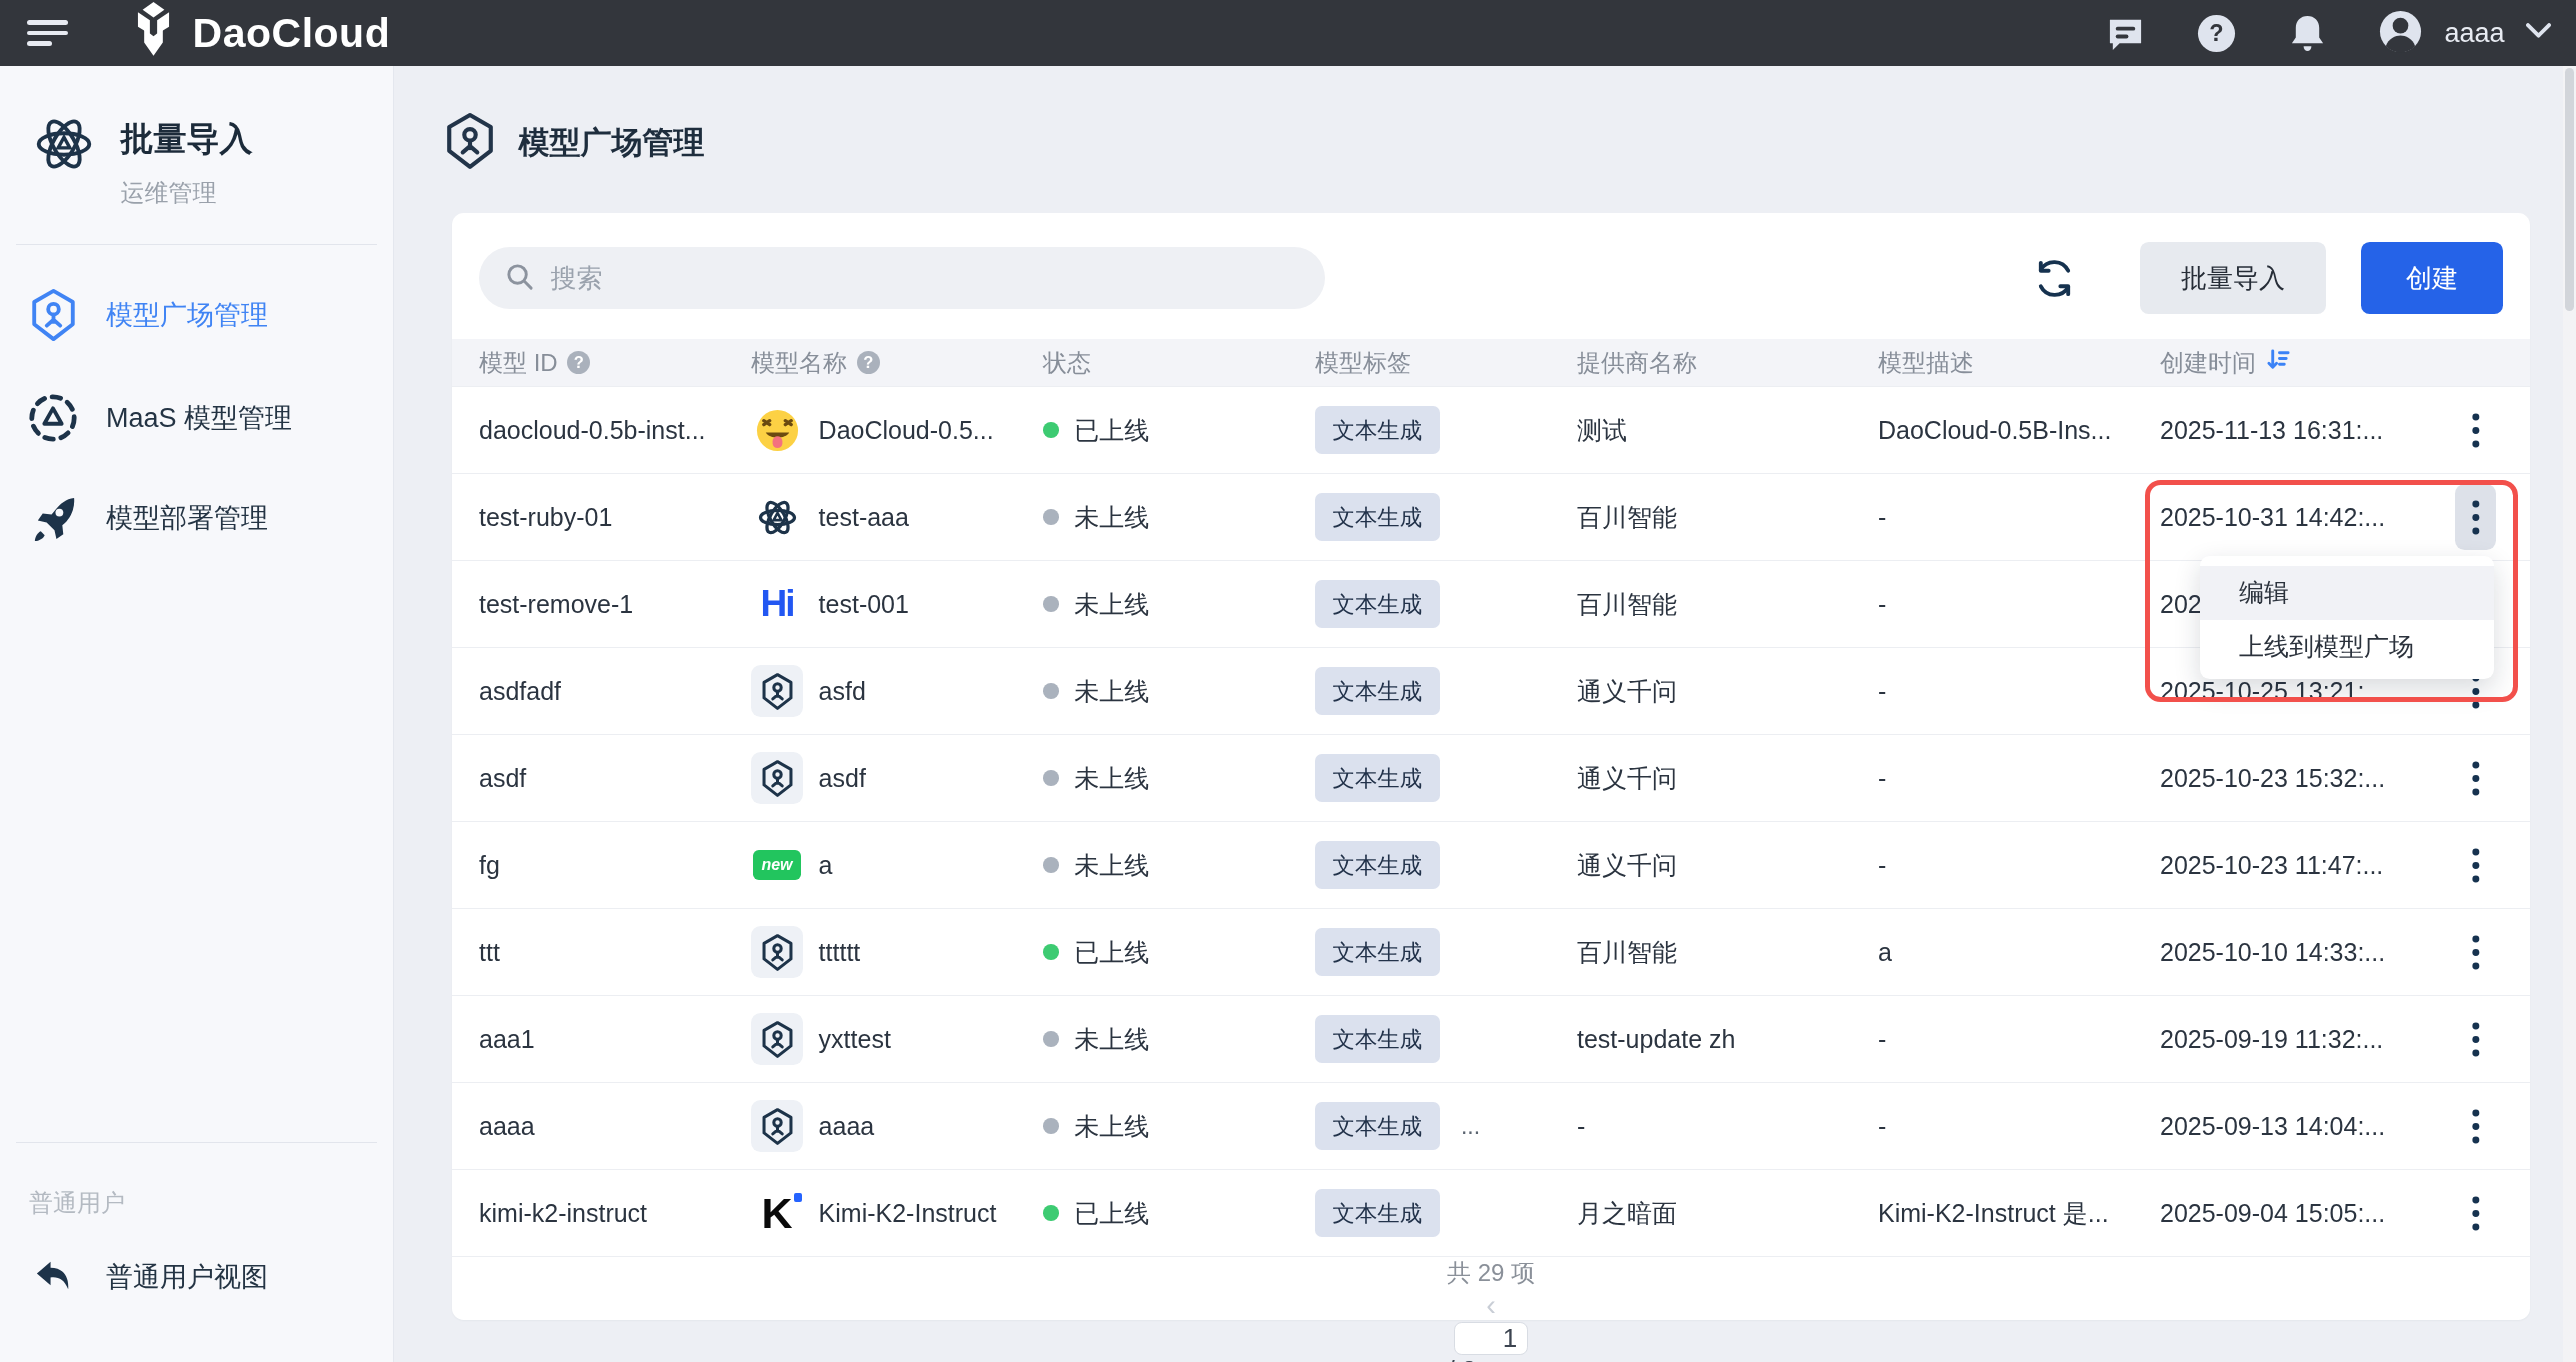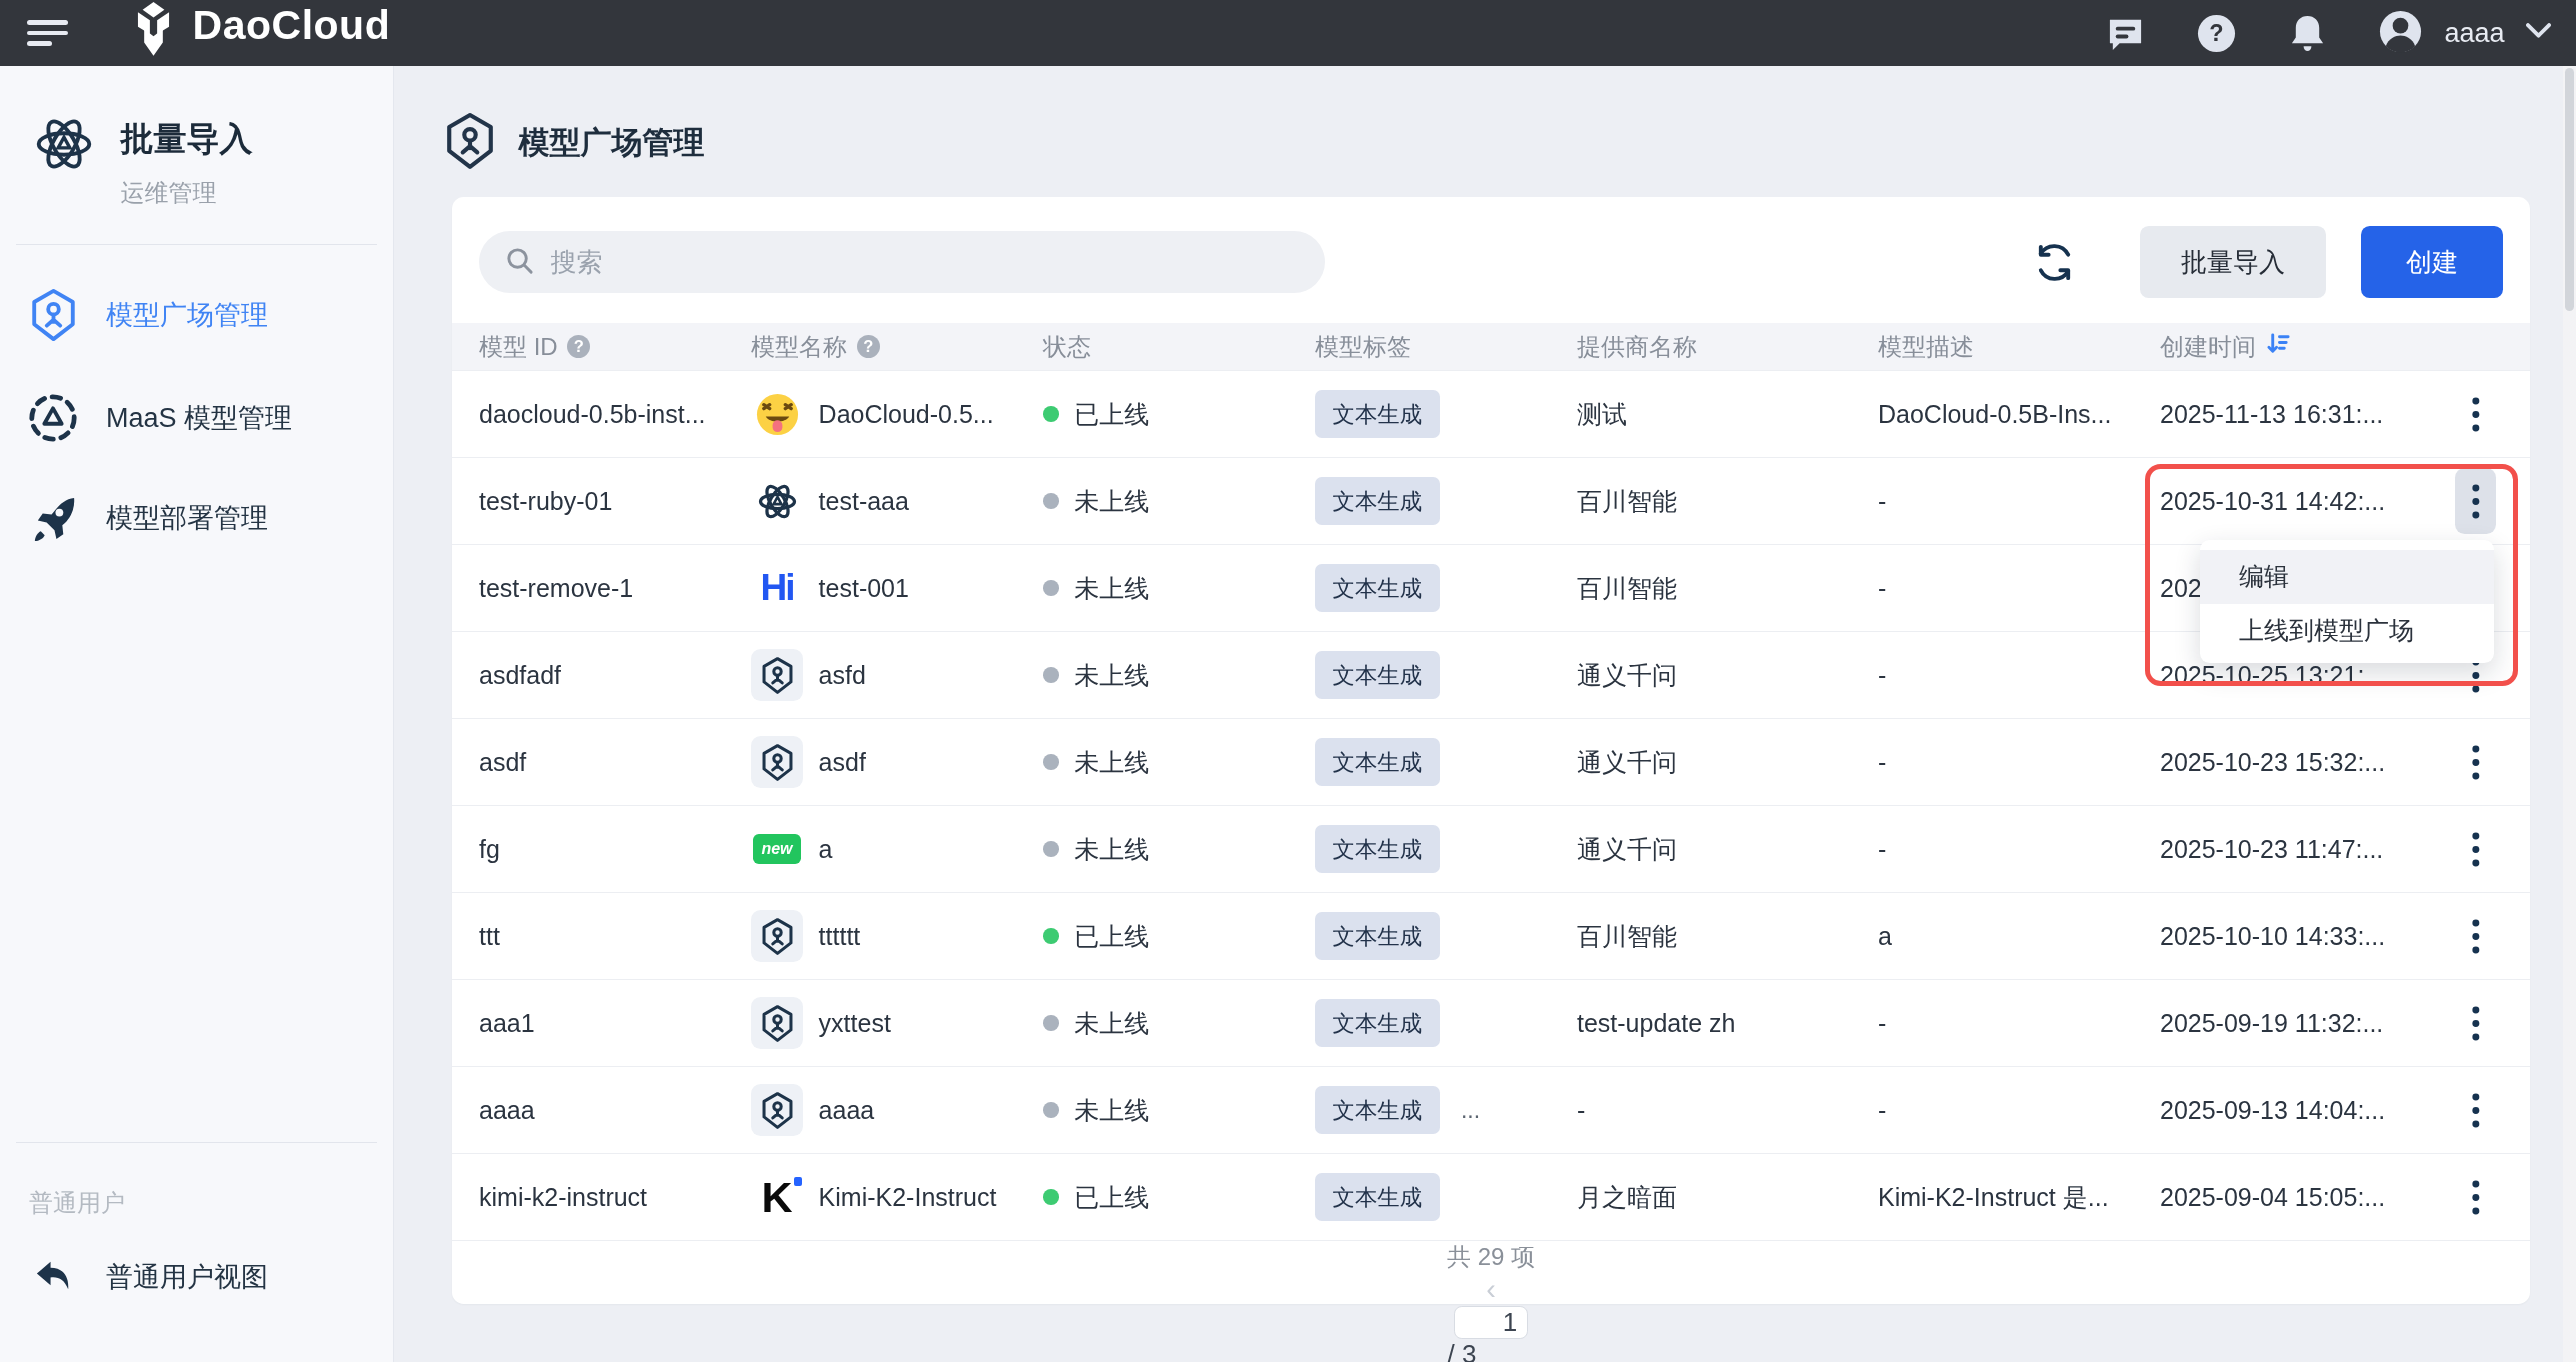--- a/index.html
+++ b/index.html
@@ -4,21 +4,21 @@
 <style>
   * { margin:0; padding:0; box-sizing:border-box; }
   html,body { width:2576px; height:1363px; overflow:hidden;
     font-family:"Liberation Sans","DejaVu Sans",sans-serif; background:#edeff4; }
 
   
   .topbar { height:66px; background:#33363c; display:flex; align-items:center; padding:0 25px; }
   .hamburger { width:45px; height:33px; display:flex; flex-direction:column; justify-content:space-between; background:none; border:none; cursor:pointer; padding:3.9px 1.9px; }
   .hamburger span { height:4.9px; border-radius:2.9px; background:#e8ebf2; }
   .hamburger span:nth-child(3){ width:60%; }
-  .brand { display:flex; align-items:flex-start; gap:13.6px; margin-left:58px; }
+  .brand { display:flex; align-items:center; gap:13.6px; margin-left:58px; }
   .brand-text { color:#fff; font-size:41px; font-weight:bold; letter-spacing:0.5px; }
   .tb-spacer { flex:1; }
   .tb-icons { display:flex; align-items:center; gap:51px; }
   .tb-icon { background:none; border:none; cursor:pointer; display:flex; align-items:center; }
   .tb-user { display:flex; align-items:center; gap:21.4px; cursor:pointer; }
   .tb-user-name { color:#e8ebf2; font-size:27px; }
 
   
   .layout { display:flex; height:1297px; }
   .sidebar { width:394px; background:#f7f8fb; border-right:1px solid #e4e7ee; padding:0 0 0 0; position:relative; }
@@ -34,21 +34,21 @@
   .sb-item.active .sb-label { color:#4084f4; }
   .sb-bottom { position:absolute; left:0; right:0; bottom:0; padding-bottom:39px; }
   .sb-group-label { font-size:24px; color:#b4bac2; padding:27px 0 9.7px 29px; }
   .sb-ic { width:52px; display:flex; justify-content:center; }
 
   
   .page-head { display:flex; align-items:center; gap:21.4px; padding:45px 0 0 49px; }
   .page-title { font-size:31px; font-weight:bold; color:#1e2d3d; }
 
   
-  .card { background:#fff; border-radius:11.7px; margin:22px 45px 0 58px; width:2078px; position:relative; box-shadow:0 1px 1.9px rgba(30,40,60,.04); }
+  .card { background:#fff; border-radius:11.7px; margin:38px 45px 0 58px; width:2078px; position:relative; box-shadow:0 1px 1.9px rgba(30,40,60,.04); }
   .toolbar { display:flex; align-items:center; padding:29px 27px 25px 27px; }
   .search { width:846px; height:62px; background:#eef0f4; border-radius:31px; display:flex; align-items:center; padding:0 25px; gap:15.6px; }
   .search input { flex:1; background:transparent; border:none; outline:none; font-size:26px; color:#3a424d; font-family:inherit; }
   .search input::placeholder { color:#9aa2ad; }
   .toolbar-spacer { flex:1; }
   .icon-btn { background:none; border:none; cursor:pointer; display:flex; align-items:center; padding:7.8px; }
   .btn { height:72px; border:none; border-radius:8.7px; font-size:26px; cursor:pointer; font-family:inherit; }
   .btn-ghost { background:#e7eaef; color:#262d37; padding:0 41px; margin-left:56px; }
   .btn-primary { background:#2563e8; color:#fff; padding:0 45px; margin-left:35px; }
 

